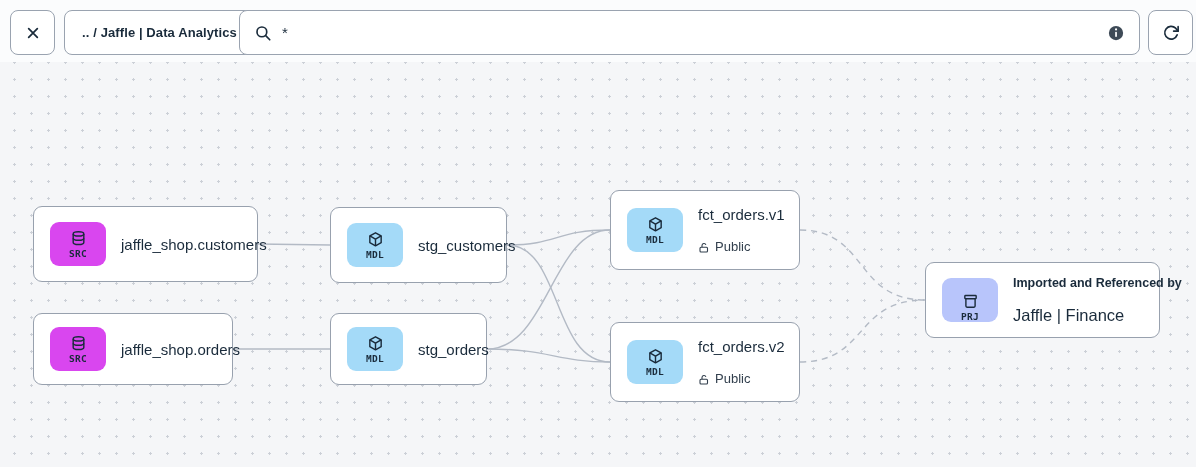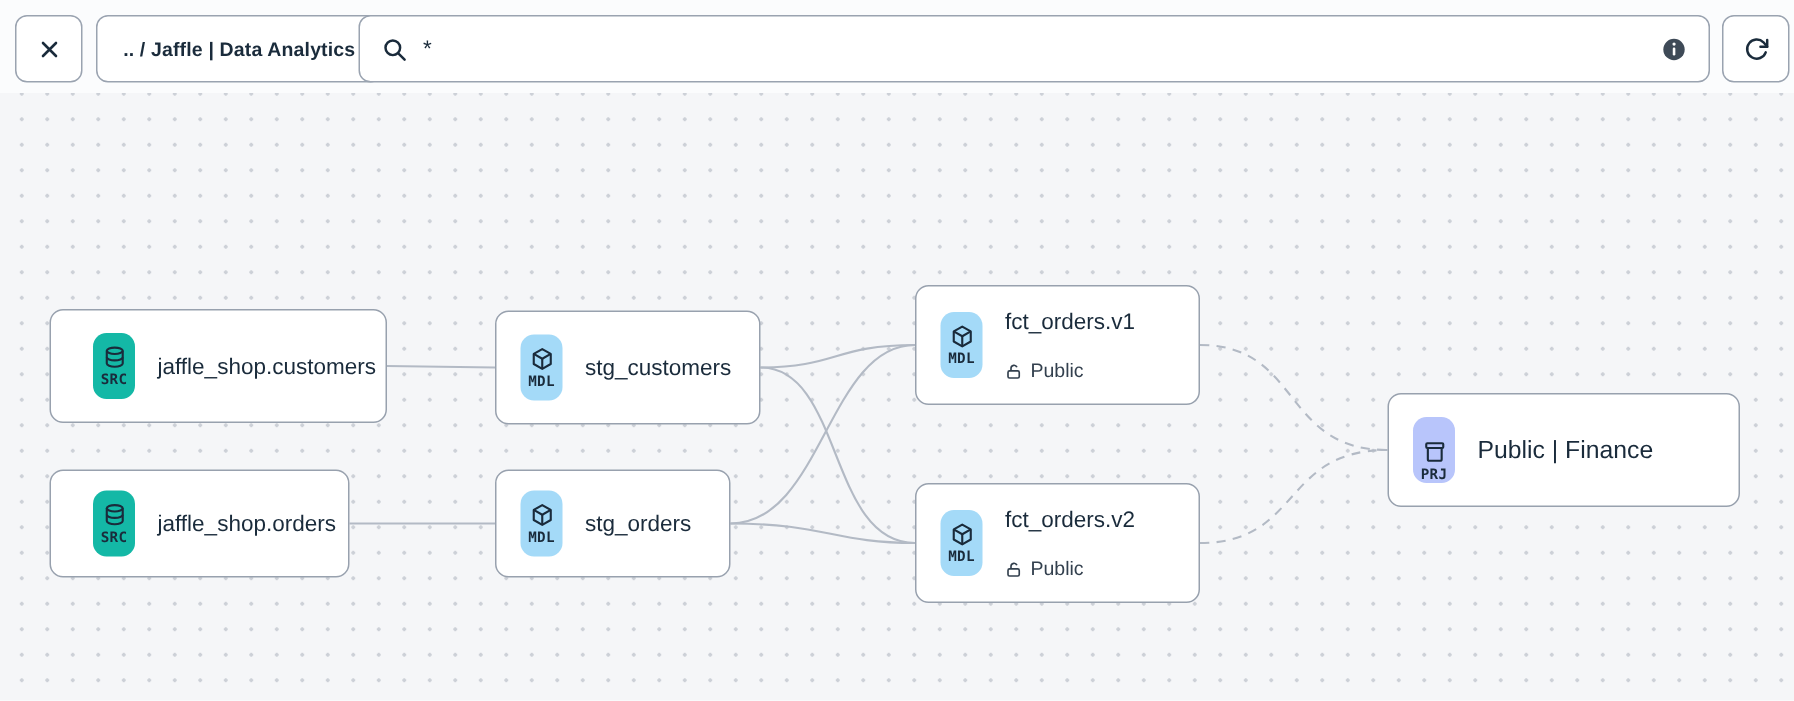--- a/index.html
+++ b/index.html
@@ -42,24 +42,24 @@
     display:flex; align-items:center; gap:15px; padding-left:16px; cursor:pointer;
   }
   .n-src-customers{ left:33px;  top:206px; width:225px; height:76px; }
   .n-src-orders   { left:33px;  top:313px; width:200px; height:72px; }
   .n-stg-customers{ left:330px; top:207px; width:177px; height:76px; }
   .n-stg-orders   { left:330px; top:313px; width:157px; height:72px; }
   .n-fct-v1       { left:610px; top:190px; width:190px; height:80px; }
   .n-fct-v2       { left:610px; top:322px; width:190px; height:80px; }
   .n-prj          { left:925px; top:262px; width:235px; height:76px; }
   .badge{
-    width:28px; height:44px; border-radius:9px; flex:none;
+    width:56px; height:44px; border-radius:9px; flex:none;
     display:flex; flex-direction:column; align-items:center; justify-content:center; gap:1px;
   }
-  .badge-src{ background:#14b8a6;margin-left:12px; }
+  .badge-src{ background:#d946ef; }
   .badge-mdl{ background:#a4daf8; }
   .badge-prj{ background:#b8c5fb;justify-content:flex-end; }
   .badge-label{
     font-family:"DejaVu Sans Mono", monospace; font-size:9.5px; font-weight:700;
     color:#1a2b3b; letter-spacing:.2px;
   }
   .node-title{ font-size:15px; color:#1a2b3b; white-space:nowrap; }
   .node-col{ display:flex; flex-direction:column; gap:16px; }
   .access-row{ display:flex; align-items:flex-end; gap:5px; font-size:13px; color:#33404e; }
   .prj-subtitle{ font-size:12.5px; font-weight:600; color:#1a2b3b; white-space:nowrap; }
@@ -191,21 +191,22 @@
     <div class="badge badge-prj">
       <span class="icon">
         <svg width="17" height="17" viewBox="0 0 24 24" fill="none" stroke="#1a2b3b" stroke-width="2">
             <rect x="4" y="3.5" width="16" height="4.5" rx="1"></rect>
             <path d="M5.5 8v10.5a1.5 1.5 0 0 0 1.5 1.5h10a1.5 1.5 0 0 0 1.5-1.5V8"></path>
           </svg>
       </span>
       <span class="badge-label">PRJ</span>
     </div>
     <div class="node-col">
-      <div class="prj-title">Public | Finance</div>
+      <div class="prj-subtitle">Imported and Referenced by</div>
+      <div class="prj-title">Jaffle | Finance</div>
     </div>
   </div>
 
   <div class="topbar">
     <div class="tb-box tb-btn close-btn">
       <span class="icon">
         <svg width="16" height="16" viewBox="0 0 24 24" fill="none" stroke="#1a2b3b" stroke-width="2.6" stroke-linecap="round">
             <path d="M5.5 5.5l13 13M18.5 5.5l-13 13"></path>
           </svg>
       </span>

